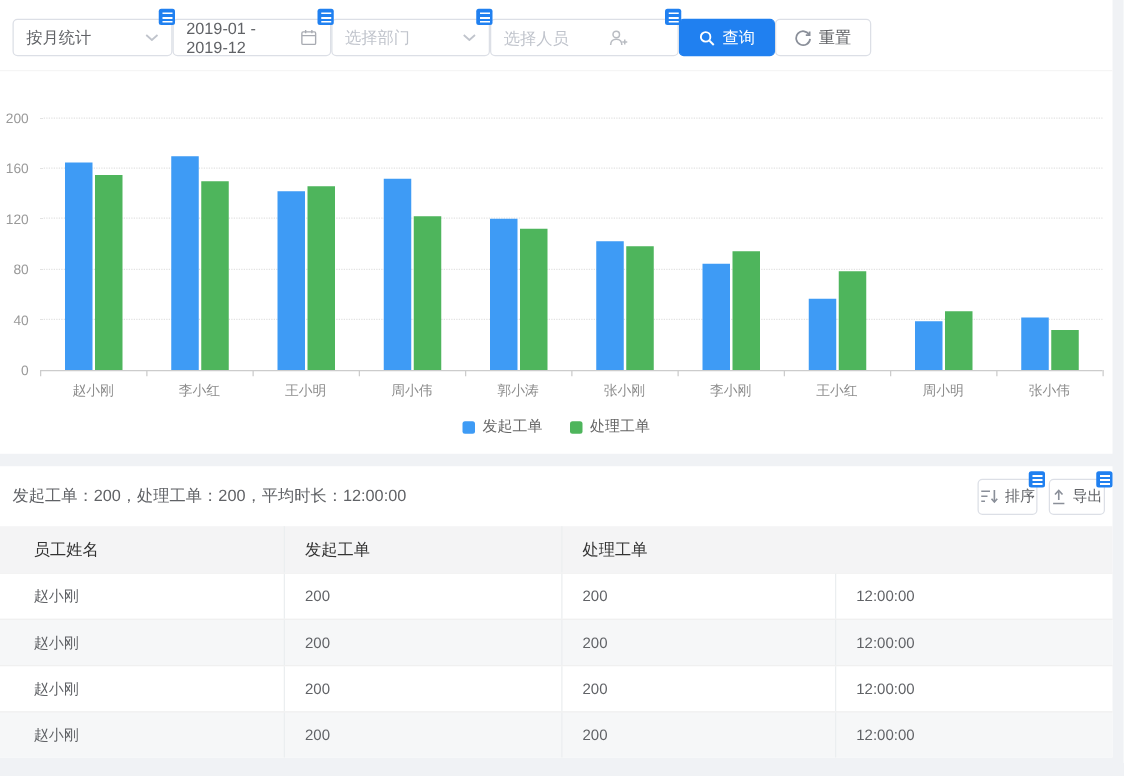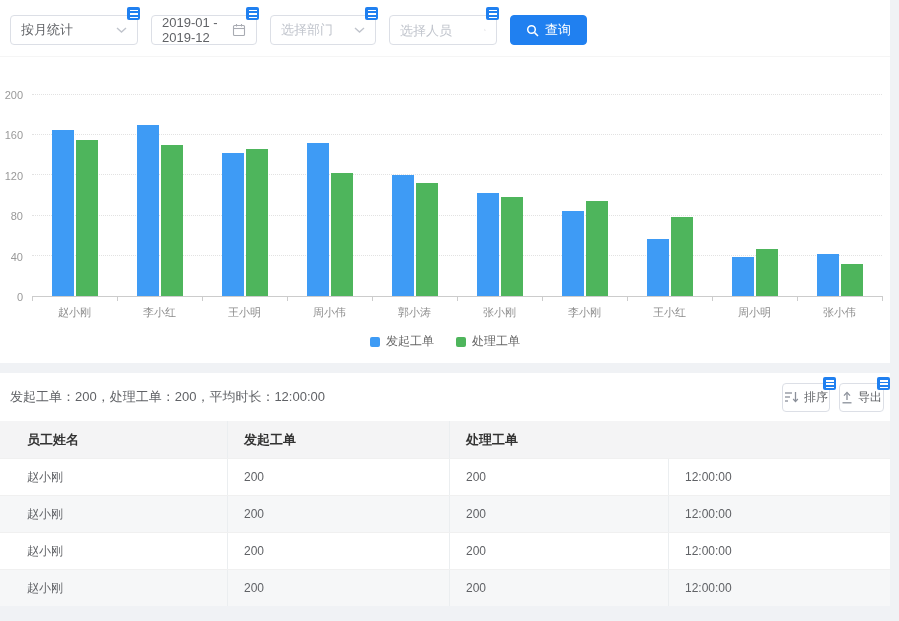--- a/index.html
+++ b/index.html
@@ -1,26 +1,26 @@
 <!DOCTYPE html>
 <html><head>
 <meta charset="utf-8">
 <style>
   * { margin:0; padding:0; box-sizing:border-box; }
   html,body { font-family:"Liberation Sans","DejaVu Sans",sans-serif; }
   .page { position:relative; width:899px; height:621px; background:#f0f2f5; overflow:hidden; }
 
   
   .section-top { width:890px; height:363px; background:#fff; }
-  .toolbar { display:flex; align-items:flex-start; gap:13px; padding:15px 0 0 10px; height:57px; border-bottom:1px solid #f5f5f5; }
+  .toolbar { display:flex; align-items:flex-start; padding:15px 0 0 10px; height:57px; border-bottom:1px solid #f5f5f5; }
   .ctl { position:relative; height:30px; background:#fff; border:1px solid #dcdfe6; border-radius:4px;
          display:flex; align-items:center; padding:0 10px; font-size:13px; color:#606266; cursor:pointer; }
   .ctl .grow { flex:1; }
   .placeholder { color:#c0c4cc; }
-  .w128{width:128px;} .w130{width:106px;} .w125{width:108px;}
+  .w128{width:128px;} .w130{width:127px;} .w125{width:151px;}
   .ctl input { border:none; outline:none; width:84px; font-size:13px; color:#606266; font-family:inherit; background:transparent; }
   .ctl input::placeholder { color:#c0c4cc; }
   .badge { position:absolute; top:-9px; right:-3px; width:13px; height:13px; background:#2080f0; border-radius:2px; z-index:3; cursor:pointer; }
   .badge::after { content:""; position:absolute; left:2.5px; right:2.5px; top:3.2px; height:8px;
                   background:repeating-linear-gradient(to bottom,#fff 0 1.5px,transparent 1.5px 3.4px); }
   .btn { height:30px; border-radius:4px; display:flex; align-items:center; gap:6px; padding:0 15px;
          font-size:13px; cursor:pointer; border:1px solid #dcdfe6; background:#fff; color:#606266; font-family:inherit; }
   .btn.primary { background:#2080f0; border-color:#2080f0; color:#fff; }
 
   
@@ -42,21 +42,21 @@
   
   .section-bottom { width:890px; margin-top:10px; background:#fff; }
   .summarybar { display:flex; align-items:center; height:48px; padding:0 6px 0 10px; }
   .summary { font-size:13px; color:#606266; flex:1; }
   .actions { display:flex; gap:9px; }
   .btn.small { position:relative; height:29px; padding:0 1px; font-size:12px; gap:5px; }
   .btn.small .badge { top:-7px; right:-7px; }
 
   .tbl { width:890px; font-size:12px; }
   .tbl-header { display:flex; background:#f4f4f5; height:37px; align-items:center; }
-  .th { font-weight:700; font-size:13px; color:#333; }
+  .th { font-weight:400; font-size:13px; color:#333; }
   .th, .td { height:100%; display:flex; align-items:center; border-right:1px solid #ebeef0; }
   .th:last-child, .td:last-child { border-right:none; }
   .tr { display:flex; height:37px; align-items:center; border-top:1px solid #f0f0f0; color:#606266; }
   .tr.alt { background:#f6f7f8; }
   .c0 { width:228px; padding-left:27px; }
   .c1 { width:222px; padding-left:16px; }
   .c2 { width:219px; padding-left:16px; }
   .c3 { flex:1; padding-left:16px; }
 </style>
 </head>
@@ -105,20 +105,27 @@
       </div>
 
       <button class="btn primary">
         <svg width="13" height="13" viewBox="0 0 13 13" fill="none" stroke="#fff" stroke-width="1.5">
             <circle cx="5.5" cy="5.5" r="3.8"></circle>
             <line x1="8.6" y1="8.6" x2="12" y2="12"></line>
           </svg>
         <span>查询</span>
       </button>
 
+      <button class="btn">
+        <svg width="13" height="13" viewBox="0 0 14 14" fill="none" stroke="#8a8f99" stroke-width="1.5">
+            <path d="M12.3 4.2 A6 6 0 1 0 13 7.6"></path>
+            <polyline points="12.6,1.2 12.6,4.5 9.3,4.5"></polyline>
+          </svg>
+        <span>重置</span>
+      </button>
     </div>
 
     <div class="chart">
       <div class="yaxis">
           <div class="ytick" style="bottom: 0%;">0</div>
           <div class="ytick" style="bottom: 20%;">40</div>
           <div class="ytick" style="bottom: 40%;">80</div>
           <div class="ytick" style="bottom: 60%;">120</div>
           <div class="ytick" style="bottom: 80%;">160</div>
           <div class="ytick" style="bottom: 100%;">200</div>

